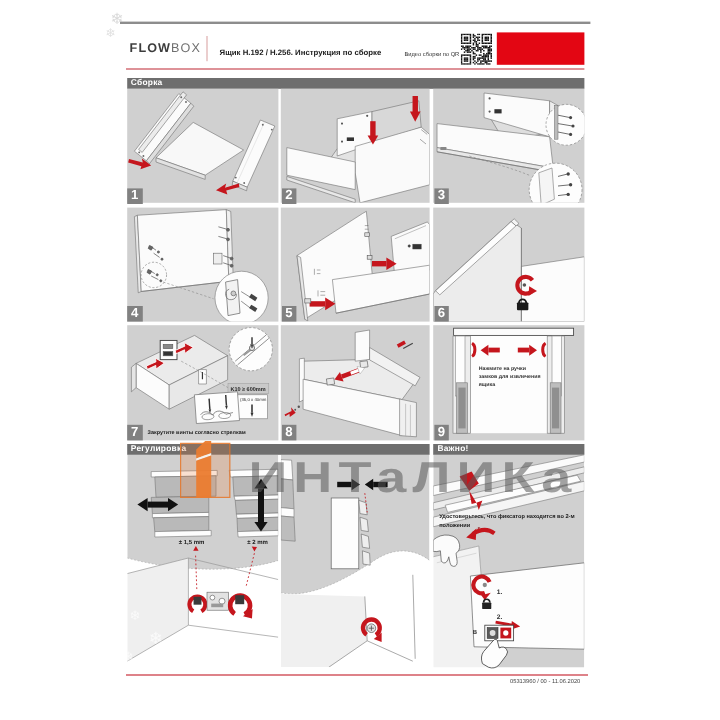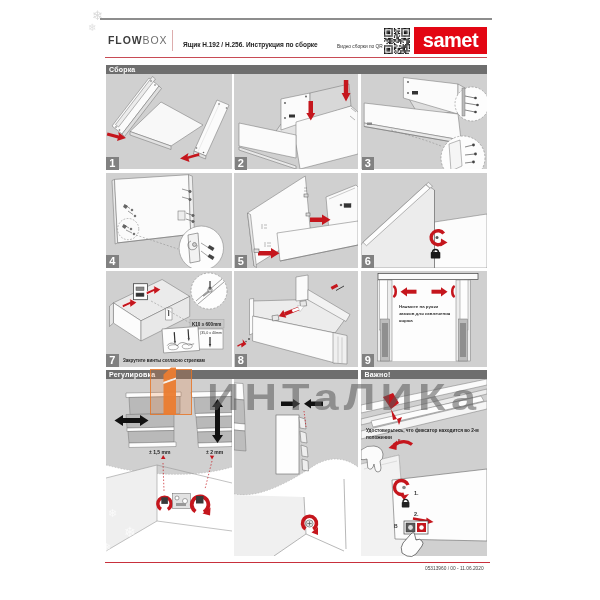--- a/index.html
+++ b/index.html
@@ -271,21 +271,20 @@
         <rect x="24.76" y="13.62" width="1.24" height="1.24"></rect>
         <rect x="24.76" y="16.1" width="1.24" height="1.24"></rect>
         <rect x="24.76" y="17.33" width="1.24" height="1.24"></rect>
         <rect x="24.76" y="18.57" width="1.24" height="1.24"></rect>
         <rect x="24.76" y="19.81" width="1.24" height="1.24"></rect>
         <rect x="24.76" y="22.29" width="1.24" height="1.24"></rect>
       </g>
     </svg>
 
   <div class="abs" style="left:414px;top:26.5px;width:73px;height:27px;background:#e30613;"></div>
-  <div class="abs" style="left:414px;top:26.5px;width:73px;height:27px;color:#fff;font-size:20px;font-weight:bold;text-align:center;line-height:26px;letter-spacing:-0.5px;">samet</div>
 
   <div class="abs" style="left:105px;top:56.5px;width:382px;height:1.5px;background:#c84b55;"></div>
 
   <div class="bar" style="left:105.5px;top:65px;width:381.5px;height:9.3px;">Сборка</div>
 
   <div class="panel" style="left:105.5px;top:74.3px;width:126px;height:95.2px;overflow:hidden;" id="p1">
     <svg width="126" height="95" viewBox="0 0 126 95">
       <g stroke="#6f6f6f" stroke-width="0.5" stroke-linejoin="round">
         <polygon points="6,52 43,4 53,12 16,60" fill="#fbfbfb"></polygon>
         <polygon points="9.5,50.5 46.5,2.5 49.5,5 12.5,53" fill="#ececec"></polygon>

